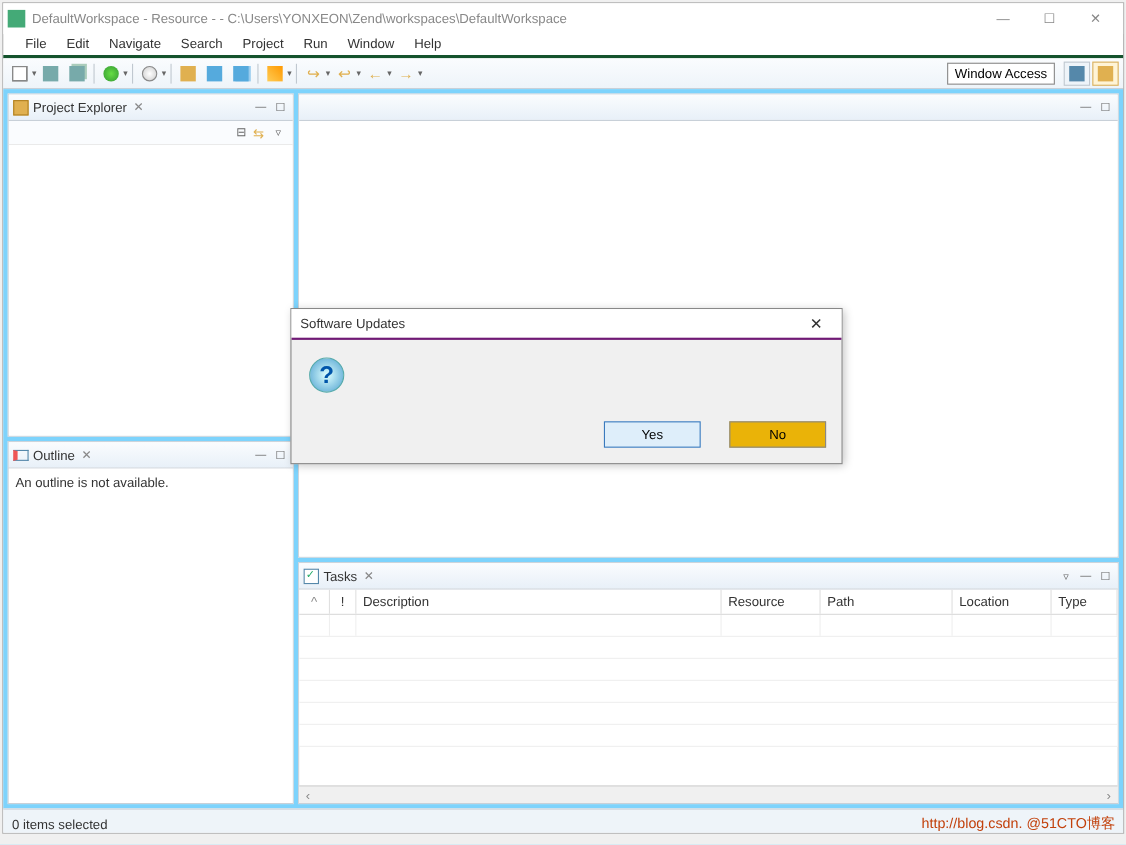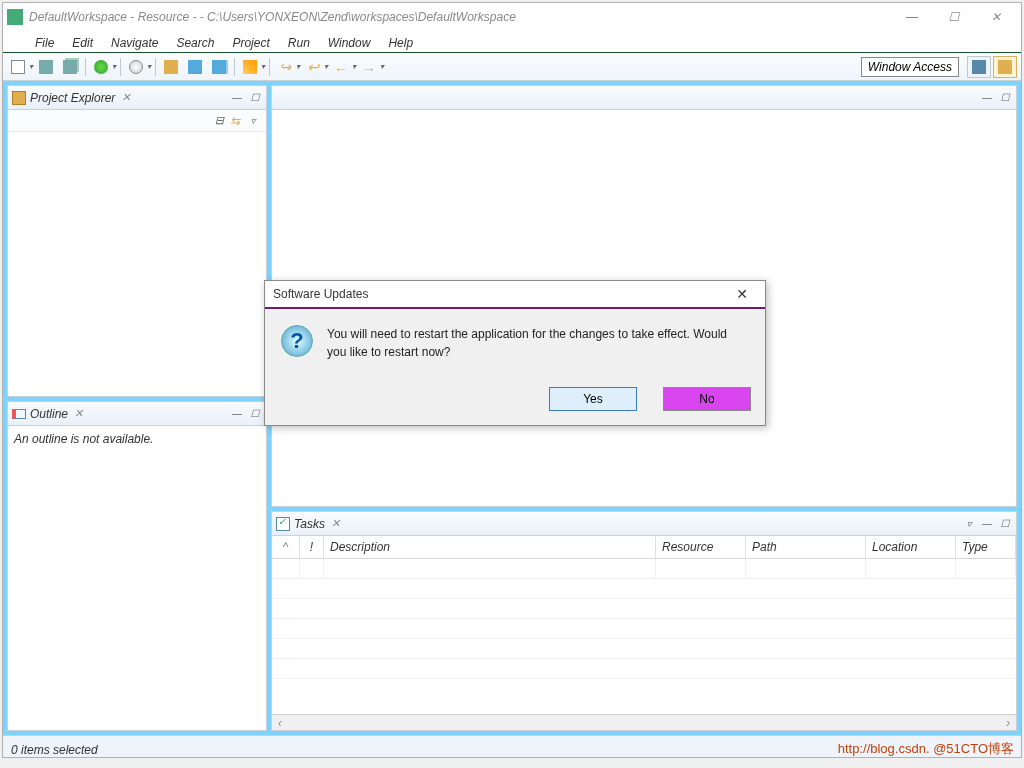--- a/index.html
+++ b/index.html
@@ -1,23 +1,23 @@
 <!DOCTYPE html>
 <html><head>
 <meta charset="utf-8">
 <style>
 * { box-sizing: border-box; margin: 0; padding: 0; font-family: "Segoe UI", Tahoma, sans-serif; font-size: 12px; }
 body { background: #f0f0f0; width: 1024px; height: 768px; overflow: hidden; position: relative; }
-.window { width: 1020px; height: 756px; margin: 2px; background: #fff; border: 1px solid #b0b0b0; display: flex; flex-direction: column; font-style: italic; }
+.window { width: 1020px; height: 756px; margin: 2px; background: #fff; border: 1px solid #b0b0b0; display: flex; flex-direction: column; }
 .titlebar { height: 28px; background: #fff; display: flex; align-items: center; padding: 0 4px; color: #888; }
 .titlebar .app-icon { width: 16px; height: 16px; background: #4a7; margin-right: 6px; }
 .titlebar-text { flex: 1; }
 .titlebar-btns { display: flex; }
 .titlebar-btn { width: 42px; height: 24px; text-align: center; line-height: 24px; color: #888; }
-.menubar { height: 22px; display: flex; align-items: flex-end; padding: 0 24px; gap: 2px; border-bottom: 1px solid #14532d; }
+.menubar { height: 22px; display: flex; align-items: flex-start; padding: 0 12px; gap: 2px; border-bottom: 3px solid #14532d; }
 .menu-item { padding: 2px 8px; color: #333; }
 .toolbar { height: 28px; background: linear-gradient(#fafcfe,#eef4f9); border-bottom: 1px solid #c8d0d8; display: flex; align-items: center; padding: 0 4px; gap: 2px; }
 .tool-btn { width: 22px; height: 22px; display: flex; align-items: center; justify-content: center; border: 1px solid transparent; border-radius: 2px; }
 .tool-sep { width: 1px; height: 18px; background: #c0c8d0; margin: 0 2px; }
 .tool-drop { font-size: 8px; color: #666; margin-left: -2px; }
 .quick-access { margin-left: auto; border: 1px solid #888; padding: 2px 6px; background: #fff; }
 .persp-btns { display: flex; gap: 2px; margin-left: 6px; }
 .persp-btn { width: 24px; height: 22px; border: 1px solid #c0c8d0; background: #eef4f9; display: flex; align-items: center; justify-content: center; }
 .persp-btn.sel { background: #fff4d6; border-color: #d8b060; }
 .workarea { flex: 1; display: flex; background: #7dd3fc; padding: 4px; gap: 4px; }
@@ -53,21 +53,21 @@
 
 
 .dialog { position: absolute; left: 264px; top: 280px; width: 502px; background: #f0f0f0; border: 1px solid #888; box-shadow: 2px 2px 8px rgba(0,0,0,.25); }
 .dlg-title { height: 28px; background: #fff; display: flex; align-items: center; padding: 0 8px; border-bottom: 2px solid #701a75; }
 .dlg-title-text { flex: 1; color: #333; }
 .dlg-close { width: 30px; text-align: center; color: #333; font-size: 14px; }
 .dlg-body { display: flex; padding: 16px; gap: 14px; }
 .dlg-icon { width: 32px; height: 32px; border-radius: 50%; background: radial-gradient(#dff,#7bd 70%); border: 1px solid #5aa; display: flex; align-items: center; justify-content: center; color: #05a; font-size: 22px; font-weight: bold; }
 .dlg-msg { flex: 1; color: #222; line-height: 1.5; }
 .dlg-btns { display: flex; justify-content: flex-end; gap: 26px; padding: 10px 14px 14px; }
-.dlg-btn { width: 88px; height: 24px; border: 1px solid #888; background: #d946ef; text-align: center; line-height: 22px; }
+.dlg-btn { width: 88px; height: 24px; border: 1px solid #888; background: #eab308; text-align: center; line-height: 22px; }
 .dlg-btn.primary { background: #deeefa; border-color: #3a7abd; }
 
 
 .ico { width: 14px; height: 14px; display: inline-block; }
 .ic-newfile { background: linear-gradient(#fff,#fff) padding-box, #888; border: 1px solid #888; position: relative; }
 .ic-save { background: #7aa; }
 .ic-saveall { background: #7aa; box-shadow: 2px -2px 0 #acb; }
 .ic-debug { background: radial-gradient(#6d4,#393); border-radius: 50%; }
 .ic-wizard { background: linear-gradient(45deg,#fc5,#f90); }
 .ic-search { background: radial-gradient(#fff,#ccc); border:1px solid #888; border-radius:50%; }
@@ -271,21 +271,20 @@
   </div>
 </div>
 
 <div class="dialog">
   <div class="dlg-title">
     <span class="dlg-title-text">Software Updates</span>
     <span class="dlg-close">✕</span>
   </div>
   <div class="dlg-body">
     <div class="dlg-icon">?</div>
-    <div class="dlg-msg">You will need to restart the application for the changes to take effect. Would you like to restart now?</div>
   </div>
   <div class="dlg-btns">
     <div class="dlg-btn primary">Yes</div>
     <div class="dlg-btn">No</div>
   </div>
 </div>
 
 <div class="watermark">http://blog.csdn.   @51CTO博客</div>
 
 </body></html>

